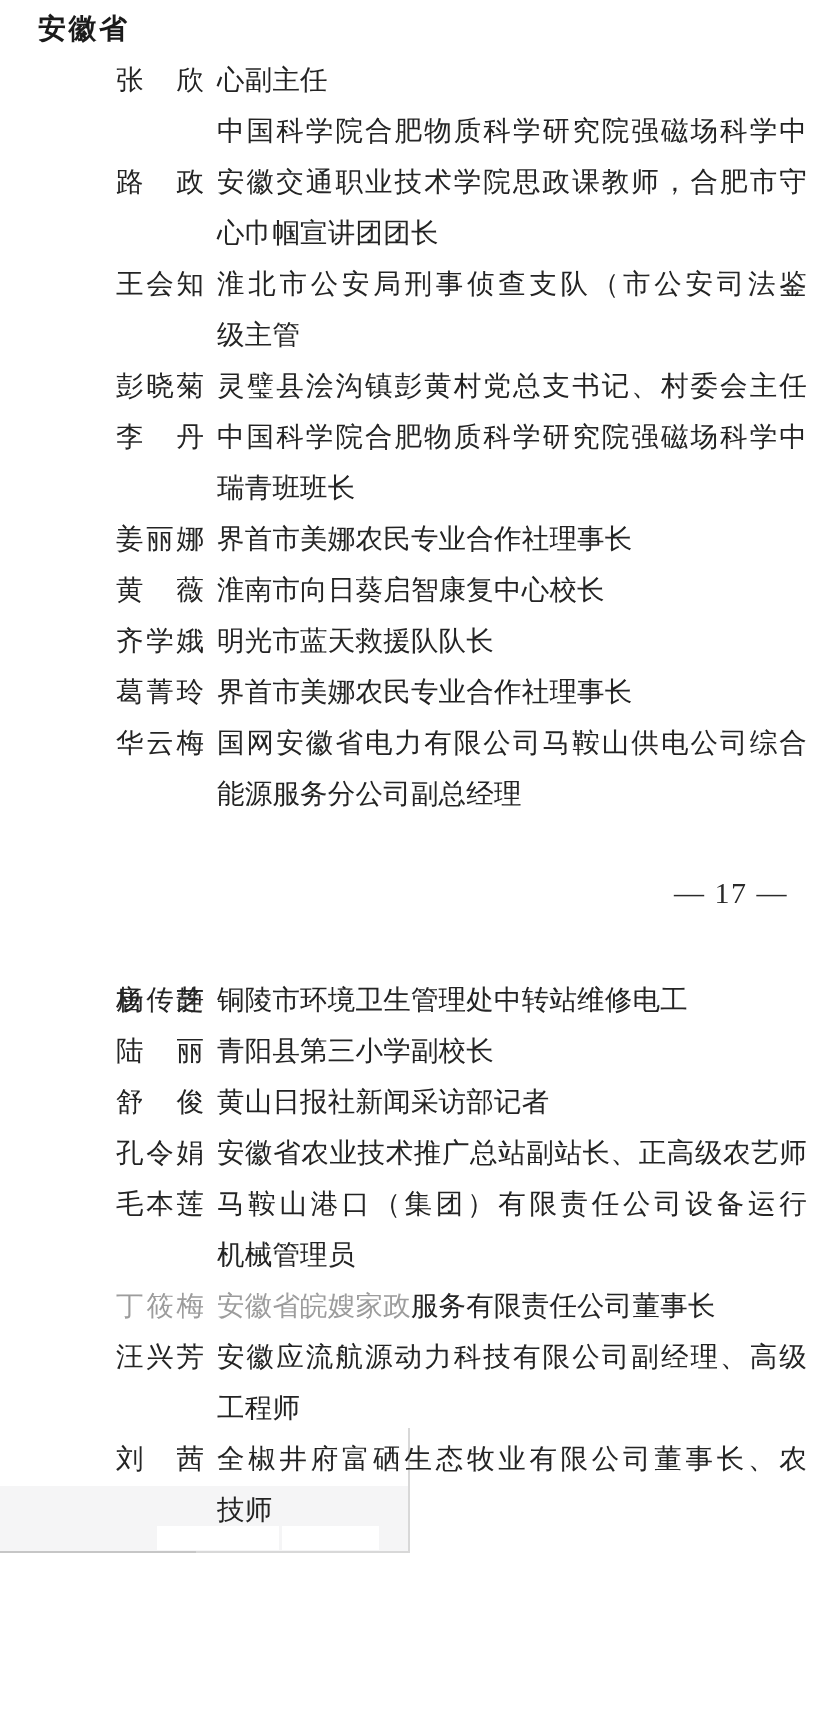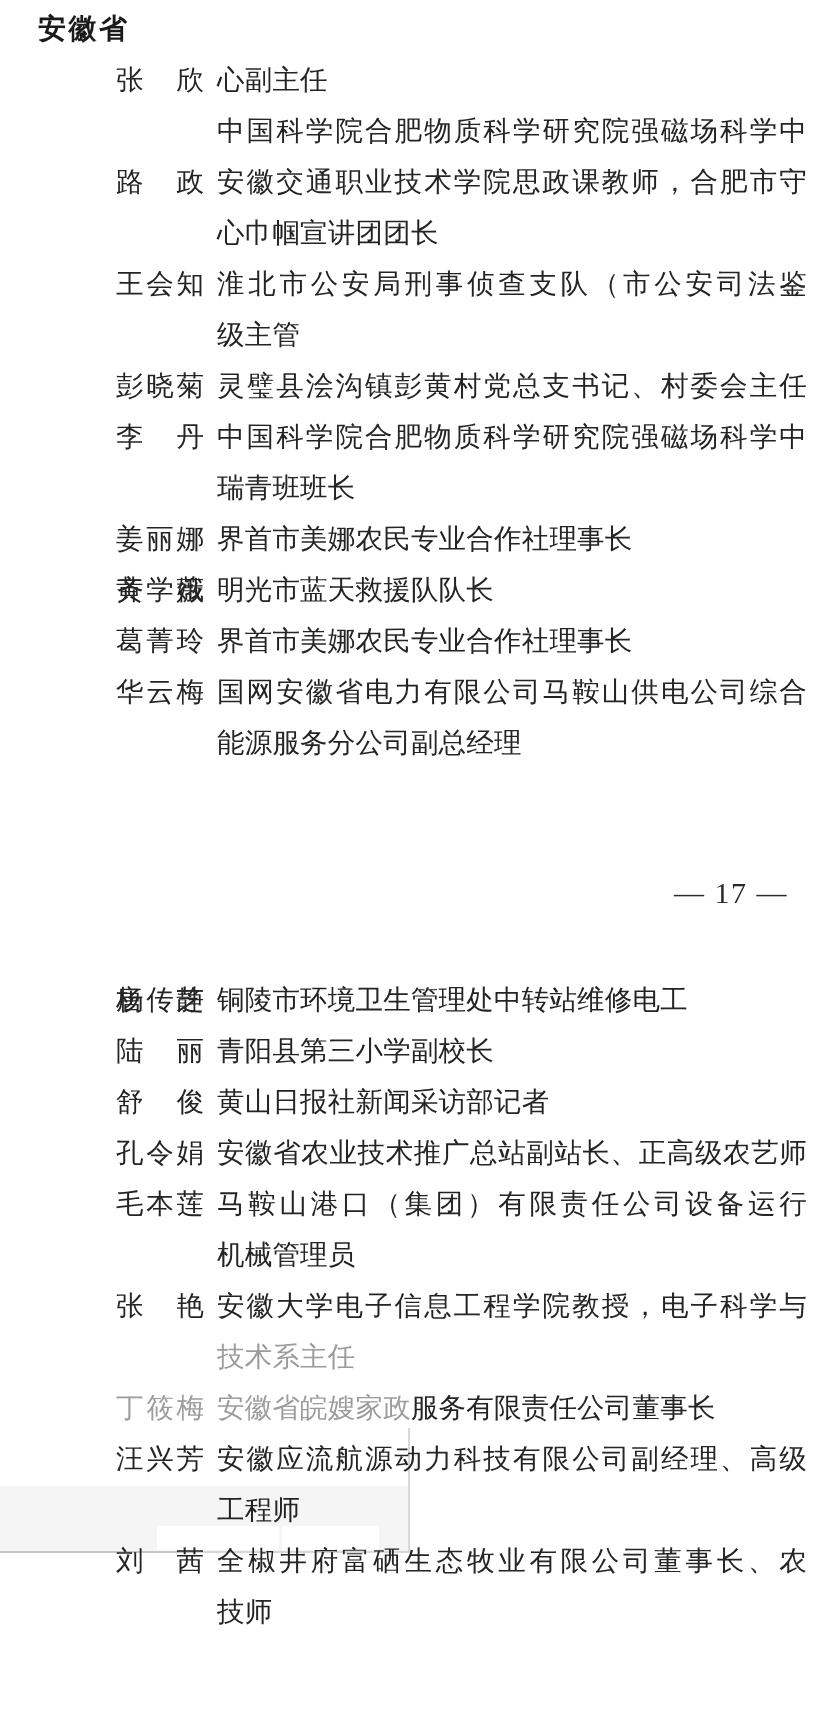--- a/index.html
+++ b/index.html
@@ -110,20 +110,23 @@
         </div>
       </div>
       <div class="entry">
         <span class="entry-name">姜丽娜</span>
         <div class="entry-desc">
           <div class="line">界首市美娜农民专业合作社理事长</div>
         </div>
       </div>
       <div class="entry">
         <span class="entry-name">黄　薇</span>
+        <div class="entry-desc">
+          <div class="line">淮南市向日葵启智康复中心校长</div>
+        </div>
       </div>
       <div class="entry">
         <span class="entry-name">齐学娥</span>
         <div class="entry-desc">
           <div class="line">明光市蓝天救援队队长</div>
         </div>
       </div>
       <div class="entry">
         <span class="entry-name">葛菁玲</span>
         <div class="entry-desc">
@@ -170,27 +173,20 @@
         </div>
       </div>
       <div class="entry">
         <span class="entry-name">毛本莲</span>
         <div class="entry-desc">
           <div class="line full">马鞍山港口（集团）有限责任公司设备运行</div>
           <div class="line">机械管理员</div>
         </div>
       </div>
       <div class="entry">
-        <span class="entry-name">张　艳</span>
-        <div class="entry-desc">
-          <div class="line full">安徽大学电子信息工程学院教授，电子科学与</div>
-          <div class="line"><span class="faded">技术系主任</span></div>
-        </div>
-      </div>
-      <div class="entry">
         <span class="entry-name faded">丁筱梅</span>
         <div class="entry-desc">
           <div class="line"><span class="faded">安徽省皖嫂家政</span><span>服务有限责任公司董事长</span></div>
         </div>
       </div>
       <div class="entry">
         <span class="entry-name">汪兴芳</span>
         <div class="entry-desc">
           <div class="line full">安徽应流航源动力科技有限公司副经理、高级</div>
           <div class="line">工程师</div>

